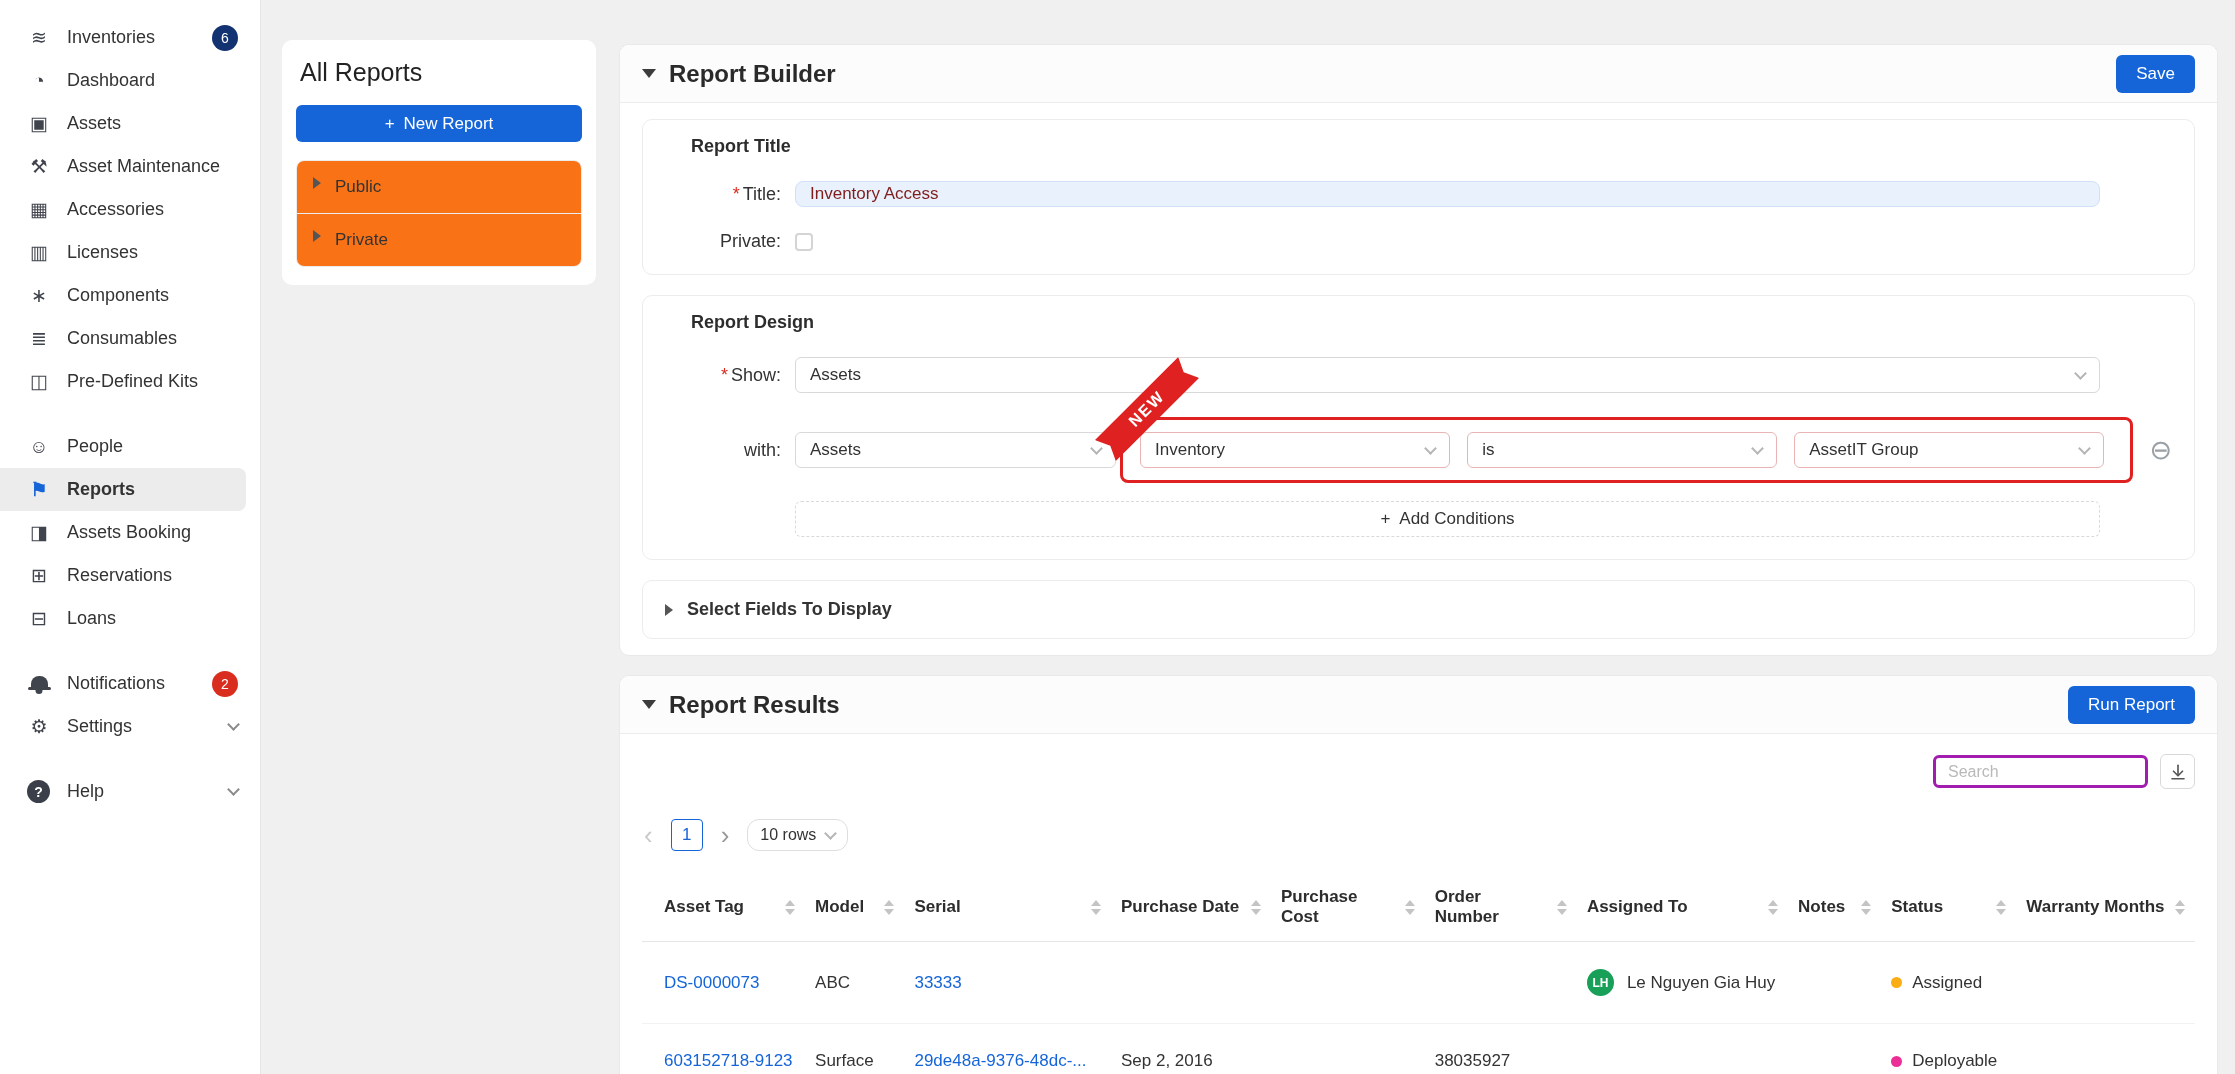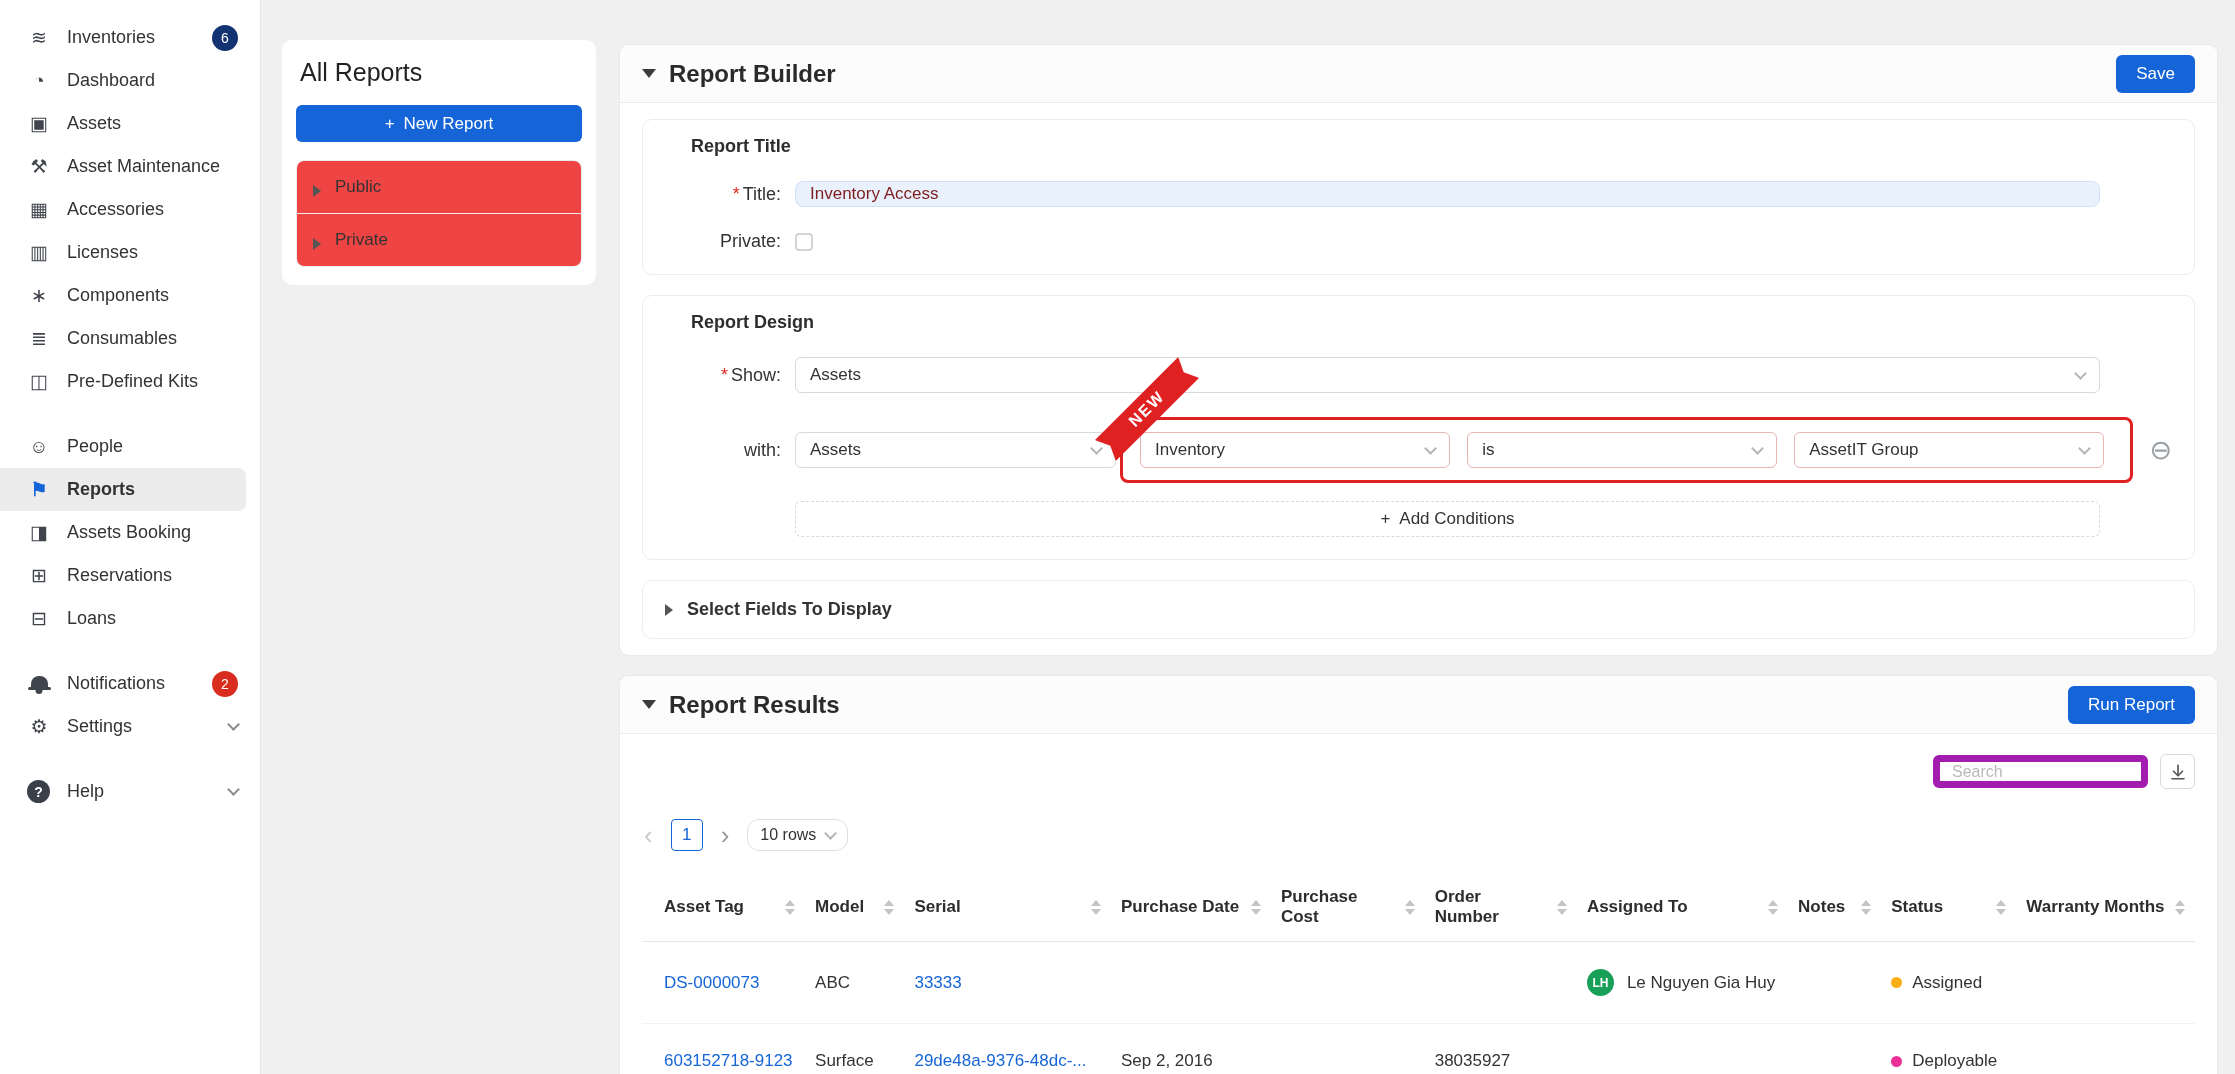--- a/index.html
+++ b/index.html
@@ -29,21 +29,21 @@
   .help-circle { width:23px; height:23px; border-radius:50%; background:#3a3f4a; color:#fff; font-size:14px; font-weight:700;
                  display:flex; align-items:center; justify-content:center; }
 
   
   .reports-card { width:314px; margin:40px 0 0 21px; background:#fff; border-radius:10px; padding:18px 14px;
                   height:fit-content; flex-shrink:0; }
   .reports-card h1 { font-size:25px; font-weight:400; color:#222; padding-left:4px; }
   .new-report-btn { width:100%; height:37px; background:#1565d8; color:#fff; border:none; border-radius:6px;
                     font-size:17px; display:flex; align-items:center; justify-content:center; gap:9px; margin-top:18px; cursor:pointer; }
   .groups { margin-top:18px; border:1px solid #ececec; border-radius:8px; overflow:hidden; }
-  .group-row { display:flex; align-items:flex-end; gap:14px; padding:16px 16px; font-size:17px; background:#ef4444; cursor:pointer; }
+  .group-row { display:flex; align-items:flex-start; gap:14px; padding:16px 16px; font-size:17px; background:#f97316; cursor:pointer; }
   .group-row + .group-row { border-top:1px solid #ececec; }
   .tri-right { width:0; height:0; border-top:6px solid transparent; border-bottom:6px solid transparent; border-left:8px solid #555; }
   .tri-down  { width:0; height:0; border-left:7px solid transparent; border-right:7px solid transparent; border-top:9px solid #3c3c3c; }
 
   
   .main { flex:1; margin:44px 17px 0 23px; min-width:0; }
   .panel { background:#fff; border-radius:10px; border:1px solid #e9e9e9; overflow:hidden; }
   .panel + .panel { margin-top:19px; }
   .panel-header { display:flex; align-items:center; height:58px; padding:0 22px; border-bottom:1px solid #ececec; background:#fcfcfc; }
   .panel-title { font-size:24px; font-weight:600; margin-left:13px; color:#2a2a2a; }
@@ -77,21 +77,21 @@
             clip-path:polygon(0 0,100% 0,94% 50%,100% 100%,0 100%,6% 50%); }
   .minus { margin-left:16px; font-size:27px; color:#9aa0a6; line-height:1; cursor:pointer; flex-shrink:0; }
 
   .add-cond { margin:18px 72px 0 130px; border:1px dashed #d9d9d9; border-radius:6px; height:36px;
               display:flex; align-items:center; justify-content:center; gap:9px; font-size:17px; color:#333; cursor:pointer; }
 
   .fields-card { display:flex; align-items:center; gap:14px; padding:18px 22px; font-size:18px; font-weight:700; }
 
   
   .search-row { display:flex; justify-content:flex-end; align-items:center; gap:12px; margin-top:4px; }
-  .search-input { width:215px; height:33px; border:7px solid #a21caf; border-radius:6px; padding:0 12px; font-size:16px; outline:none; }
+  .search-input { width:215px; height:33px; border:3px solid #a21caf; border-radius:6px; padding:0 12px; font-size:16px; outline:none; }
   .search-input::placeholder { color:#b9b9b9; }
   .icon-btn { width:35px; height:35px; border:1px solid #d9d9d9; border-radius:6px; background:#fff;
               display:flex; align-items:center; justify-content:center; cursor:pointer; }
 
   .pagination { display:flex; align-items:center; gap:18px; margin-top:30px; padding-left:2px; }
   .page-arrow { font-size:26px; line-height:1; color:#c9c9c9; cursor:pointer; }
   .page-arrow.next { color:#9a9a9a; }
   .page-num { width:32px; height:32px; border:1px solid #1565d8; color:#1565d8; border-radius:4px;
               display:flex; align-items:center; justify-content:center; font-size:17px; cursor:pointer; }
   .rows-select { height:32px; border:1px solid #dedede; border-radius:12px; padding:0 12px; display:flex;

